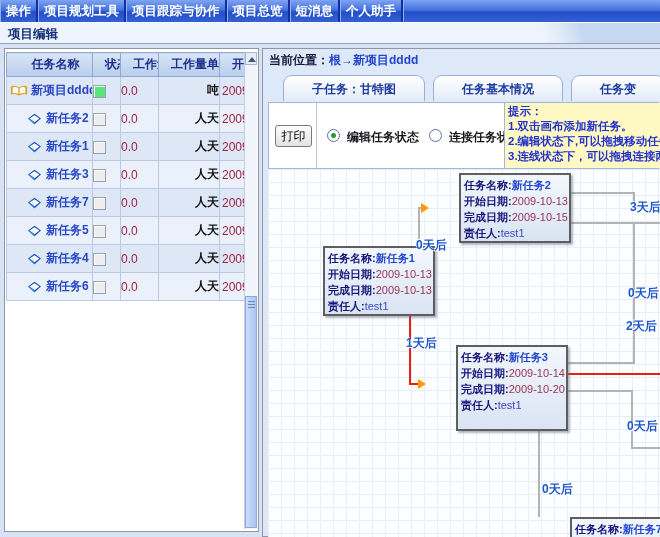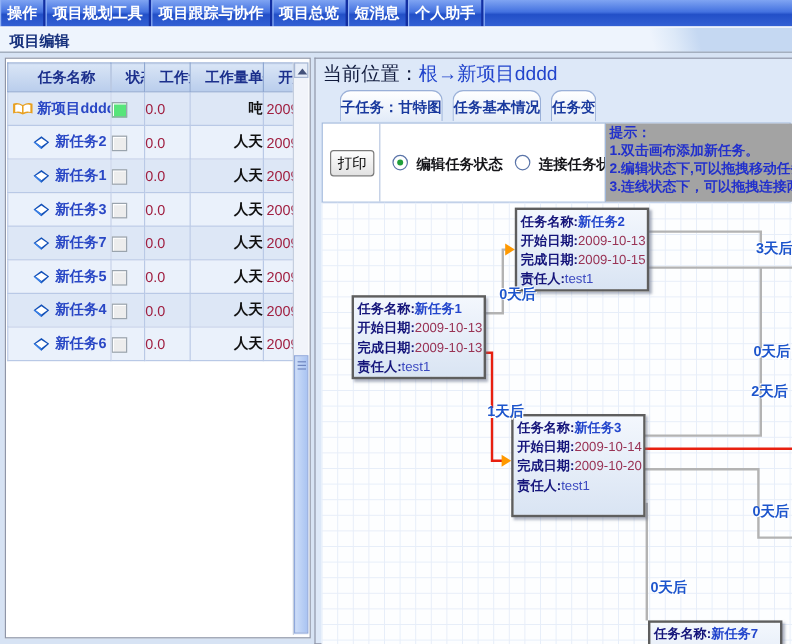--- a/index.html
+++ b/index.html
@@ -63,62 +63,62 @@
   .lscroll-thumb { position:absolute; left:0; top:244px; width:12px; height:232px;
     background:linear-gradient(90deg,#cdddf8,#aac4f2); border:1px solid #8fa8dc; }
   .lscroll-grip { position:absolute; left:2px; top:4px; width:7px; height:7px;
     border-top:1px solid #6f86c0; border-bottom:1px solid #6f86c0; }
   .lscroll-grip::after { content:""; position:absolute; left:0; top:2px; width:7px;
     border-top:1px solid #6f86c0; }
 
   
   .right-panel { position:absolute; left:262px; top:48px; width:398px; height:489px;
     background:#dde8f8; border:1px solid #8f96a8; border-right:none; }
-  .breadcrumb { position:absolute; left:6px; top:3px; font-size:16px;
-    font-weight:normal; white-space:nowrap; }
+  .breadcrumb { position:absolute; left:6px; top:3px; font-size:12px;
+    font-weight:bold; white-space:nowrap; }
   .breadcrumb .bc-label { color:#101a3c; }
   .breadcrumb .bc-path { color:#2244cc; }
 
   .tabs { position:absolute; left:20px; top:26px; height:27px; display:flex; }
-  .tab { height:26px; margin-right:8px; padding:5px 0 0; font-size:12px;
+  .tab { height:26px; margin-right:8px; padding:5px 28px 0; font-size:12px;
     font-weight:bold; color:#1a3a9e; white-space:nowrap; cursor:pointer;
     background:linear-gradient(#ffffff,#e2ebf8); border:1px solid #9ab0d8;
     border-bottom:none; border-radius:9px 9px 0 0; }
   .tab.active { background:linear-gradient(#ffffff,#eef4fc); }
 
   .toolbar { position:absolute; left:5px; top:53px; width:391px; height:67px;
     background:#fff; border:1px solid #a0b8dc; }
   .print-cell { position:absolute; left:0; top:0; width:48px; height:100%;
     border-right:1px solid #b8c8e2; }
   .print-btn { position:absolute; left:6px; top:22px; width:37px; height:22px;
     font-size:12px; color:#000; background:linear-gradient(#fefefe,#e2e2e2);
     border:1px solid #7a7a7a; border-radius:3px; cursor:pointer;
     font-family:"Liberation Sans","DejaVu Sans",sans-serif; }
   .radio { position:absolute; width:13px; height:13px; border-radius:50%;
     border:1px solid #5a74a8; background:#fff; top:26px; cursor:pointer; }
   .radio.sel::after { content:""; position:absolute; left:3px; top:3px; width:5px;
     height:5px; border-radius:50%; background:#1f9e3a; }
   .radio-label { position:absolute; top:26px; font-size:12px; font-weight:bold;
     color:#16161a; white-space:nowrap; cursor:pointer; }
   .tips { position:absolute; left:235px; top:0; width:156px; height:65px;
-    background:#a3a3a3; border-left:1px solid #a0b8dc; padding:1px 0 0 3px;
+    background:#fef9c3; border-left:1px solid #a0b8dc; padding:1px 0 0 3px;
     overflow:hidden; }
   .tips div { font-size:11.5px; line-height:15px; font-weight:bold;
     color:#2230cc; white-space:nowrap; }
 
   
   .canvas { position:absolute; left:5px; top:120px; width:392px; height:369px;
     overflow:hidden; background-color:#fdfeff;
     background-image:linear-gradient(#e7eef9 1px,transparent 1px),
       linear-gradient(90deg,#e7eef9 1px,transparent 1px);
     background-size:13px 13px; }
   .edges { position:absolute; left:0; top:0; }
   .node { position:absolute; width:112px; padding:2px 3px;
     background:linear-gradient(#f3f7fd,#d9e4f3); border:2px solid #5e5e5e;
-    box-shadow:2px 2px 2px rgba(100,110,135,.5); cursor:move; }
+    box-shadow:2px 2px 2px rgba(100,110,135,.5); cursor:move;margin-left:30px; }
   .node div { font-size:11px; line-height:16px; white-space:nowrap; }
   .nl { color:#14147a; font-weight:bold; }
   .v-name { color:#2346cc; font-weight:bold; }
   .v-date { color:#993355; }
   .v-owner { color:#3b49c0; }
   .edge-label { position:absolute; font-size:12px; font-weight:bold; color:#1d55cc;
     white-space:nowrap; text-shadow:1px 1px 0 #fff,-1px -1px 0 #fff; }
 </style>
 </head>
 <body>

